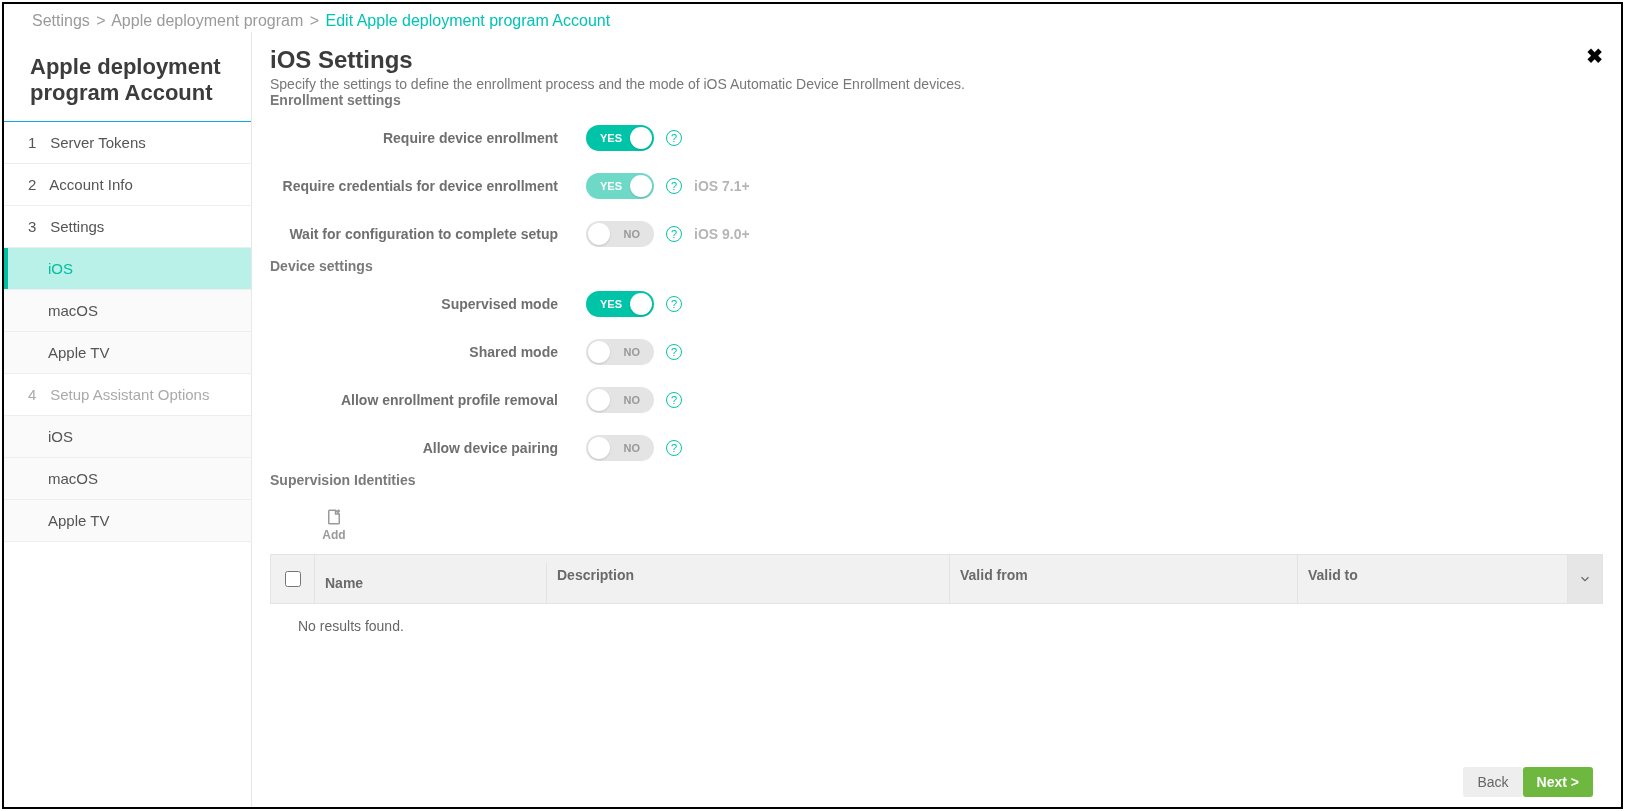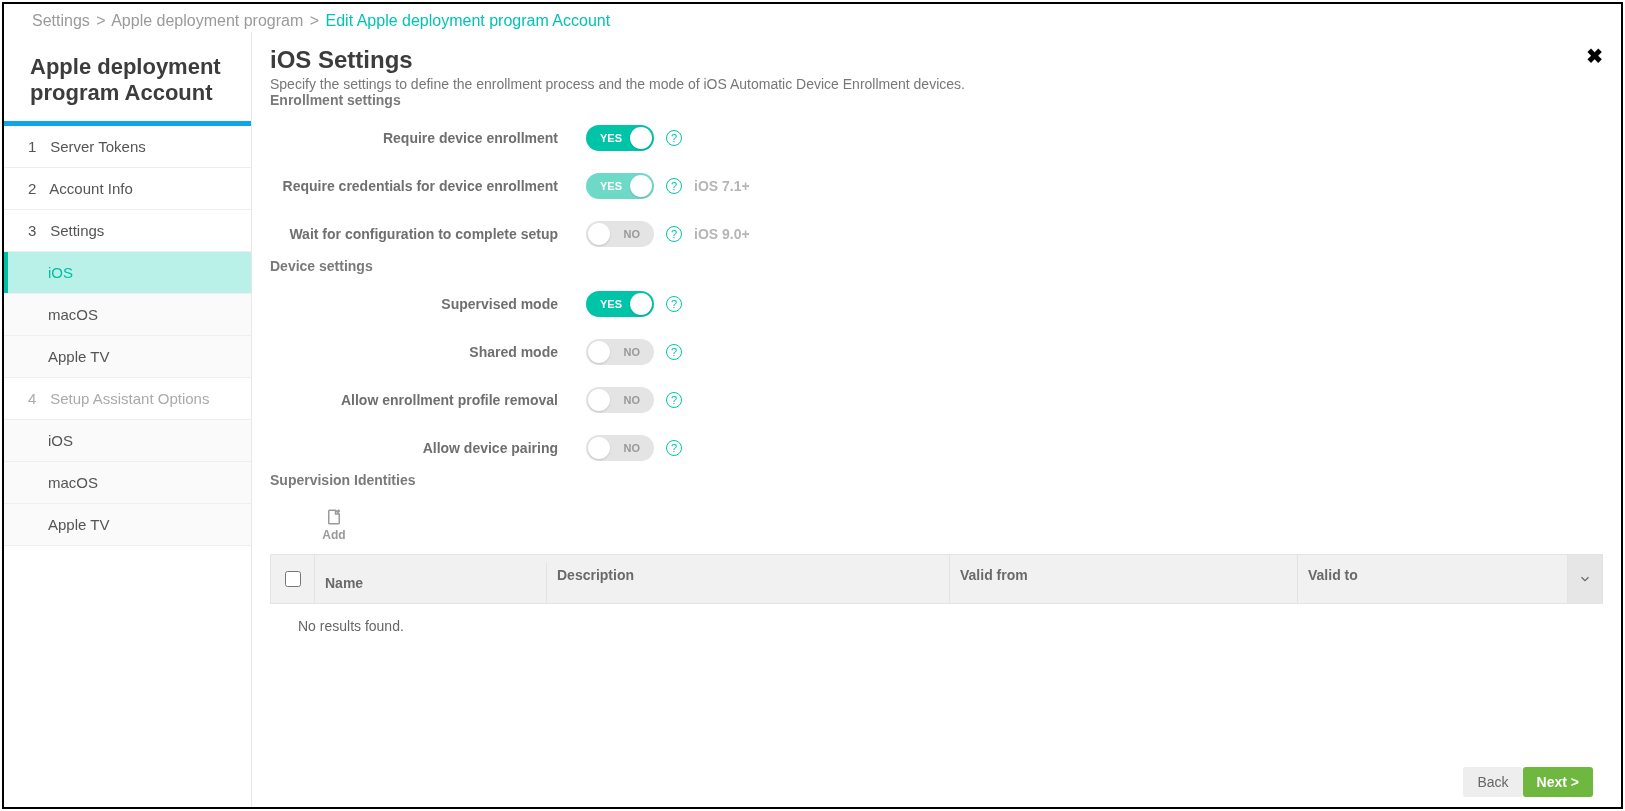--- a/index.html
+++ b/index.html
@@ -37,21 +37,21 @@
     display: flex;
     flex-direction: column;
   }
   .sidebar-title {
     font-size: 22px;
     font-weight: 800;
     color: #3c3c3c;
     padding: 22px 22px 14px 26px;
     line-height: 1.2;
   }
-  .nav-list { border-top: 5px solid #0ea5e9; }
+  .nav-list { border-top: 1px solid #0ea5e9; }
   .nav-item {
     padding: 12px 14px 12px 24px;
     border-bottom: 1px solid #eee;
     font-size: 15px;
     color: #555;
     cursor: pointer;
     background: #fff;
   }
   .nav-item .num { display:inline-block; width:18px; color:#555; }
   .nav-item.muted { color: #aaa; }

